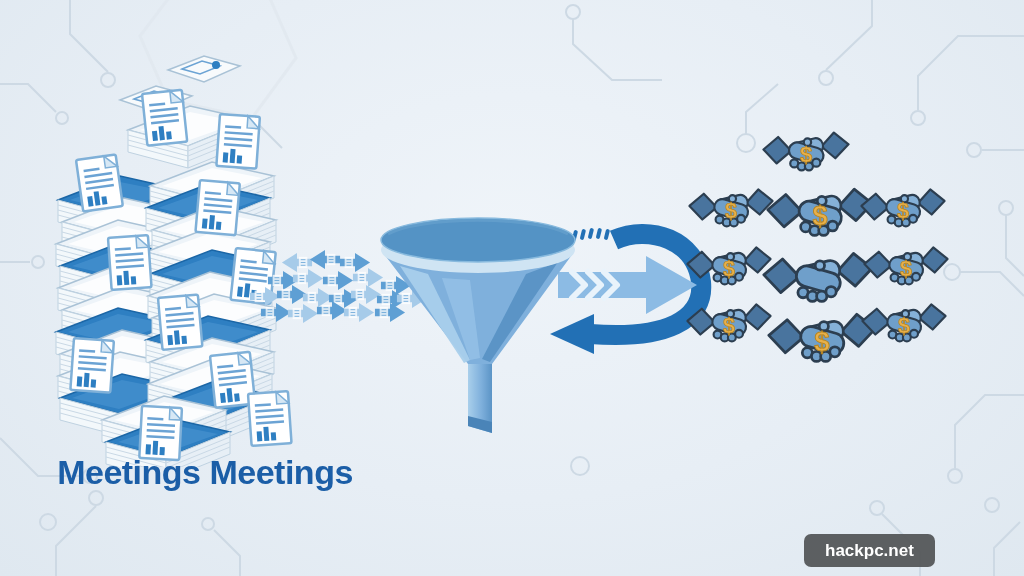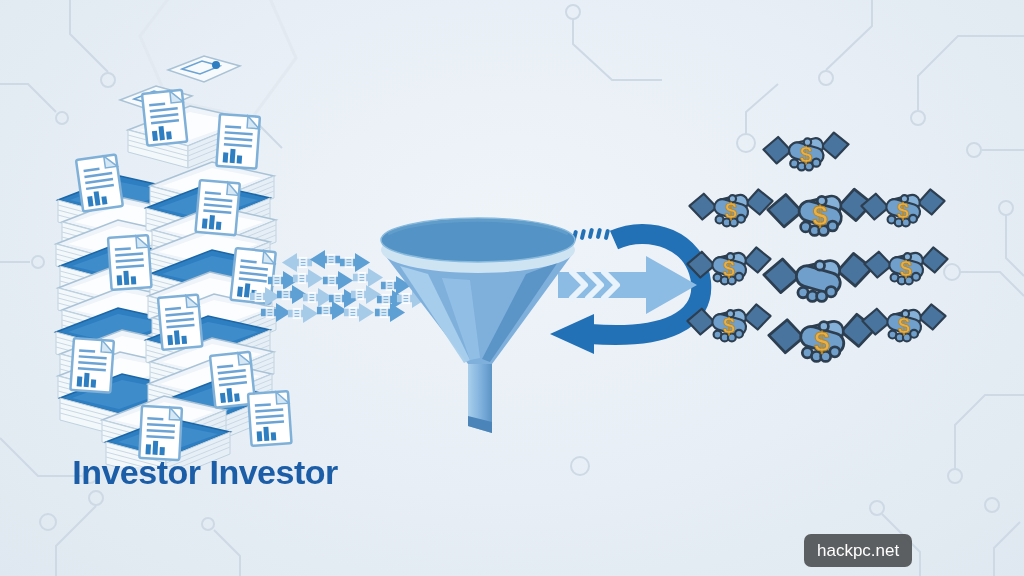--- a/index.html
+++ b/index.html
@@ -11,22 +11,22 @@
   svg.abs{position:absolute;display:block;}
   .label{
     position:absolute;font-weight:bold;color:#1b5ea7;
     font-size:34px;text-align:center;letter-spacing:-0.5px;white-space:nowrap;
   }
   .handshake{position:absolute;}
   .flow-arrow{position:absolute;}
   .watermark{
     position:absolute;left:804px;top:534px;
     background:rgba(82,84,86,0.93);color:#ffffff;
-    font-size:17px;font-weight:normal;line-height:1;
-    padding:8px 13px;border-radius:7px;
+    font-size:17px;font-weight:bold;line-height:1;
+    padding:8px 21px;border-radius:7px;
   }
 </style>
 </head>
 <body>
 
 <div class="canvas">
 
   <svg class="abs" style="left:0;top:0" width="1024" height="576" viewBox="0 0 1024 576">
     <g fill="none" stroke="#cdd9e4" stroke-width="2">
       <polygon points="190,-30 268,-6 296,58 252,118 168,100 140,36" stroke="#dfe7ee" stroke-width="3" opacity="0.7"></polygon>
@@ -462,17 +462,17 @@
     <circle cx="44" cy="51" r="5.5" fill="#6f9fca"></circle>
     <circle cx="54" cy="55" r="5.5" fill="#6f9fca"></circle>
     <circle cx="64" cy="55" r="5.5" fill="#6f9fca"></circle>
     <circle cx="74" cy="50" r="5.5" fill="#6f9fca"></circle>
     <circle cx="62" cy="22" r="5" fill="#85b1d8"></circle>
   </g>
   <text class="hs-dollar" x="60" y="49" text-anchor="middle" font-family="'Liberation Sans',sans-serif" font-size="30" font-weight="bold" fill="#e8b04a" stroke="#b5831f" stroke-width="1">$</text>
       </svg>
     </div>
 
-  <div class="label" style="left:10px;top:453px;width:390px;">Investor Investor</div>
+  <div class="label" style="left:10px;top:453px;width:390px;">Meetings Meetings</div>
 
   <div class="watermark">hackpc.net</div>
 
 </div>
 
 </body></html>

